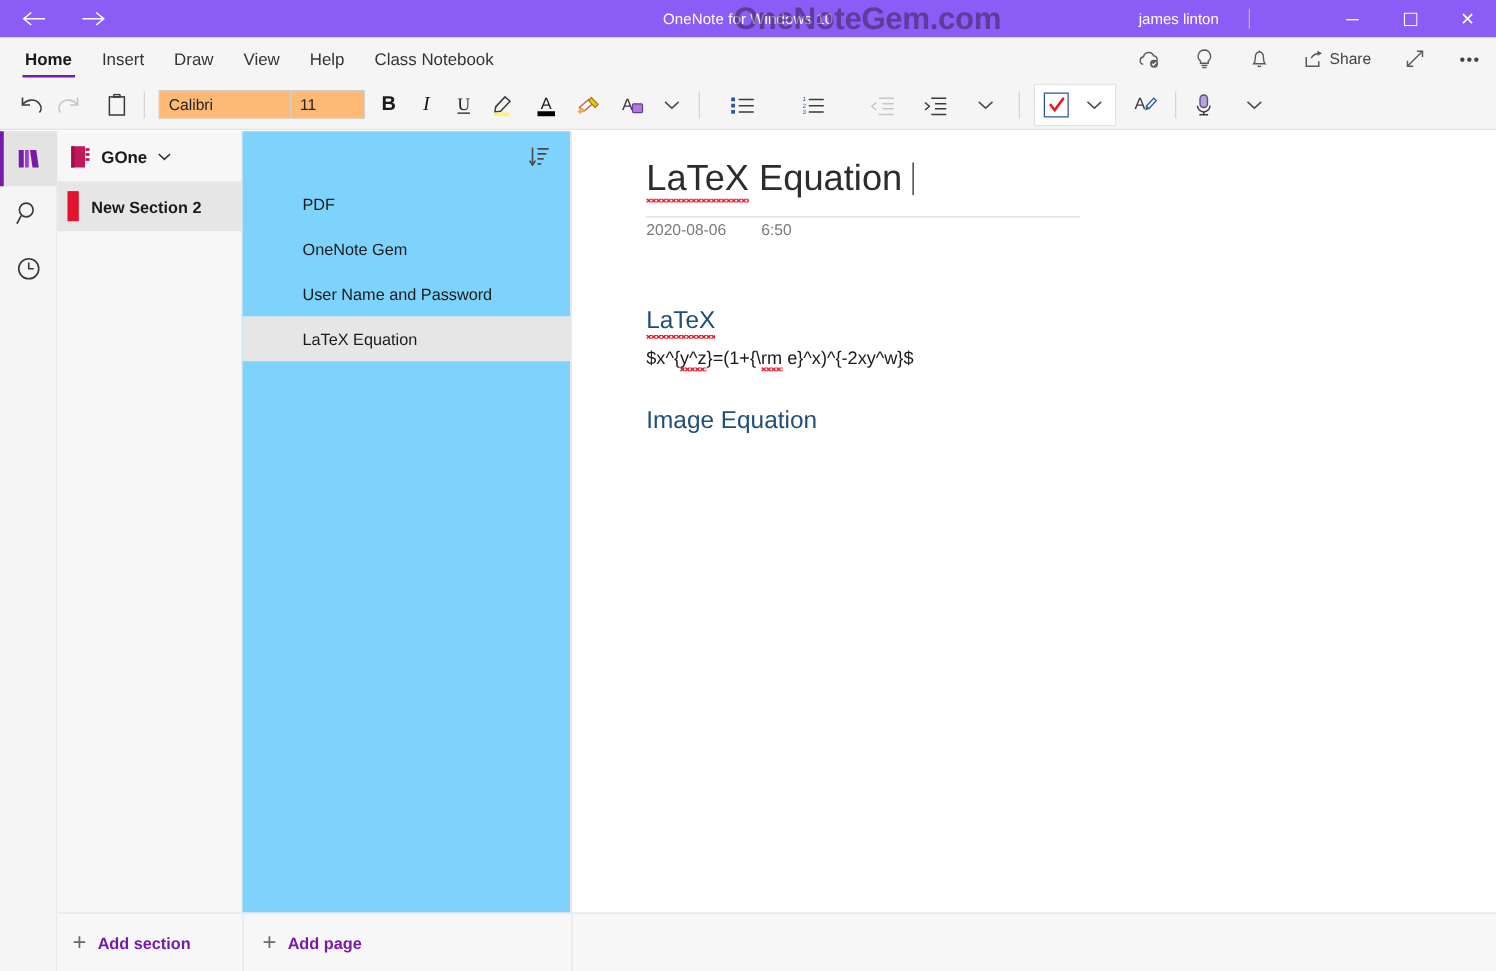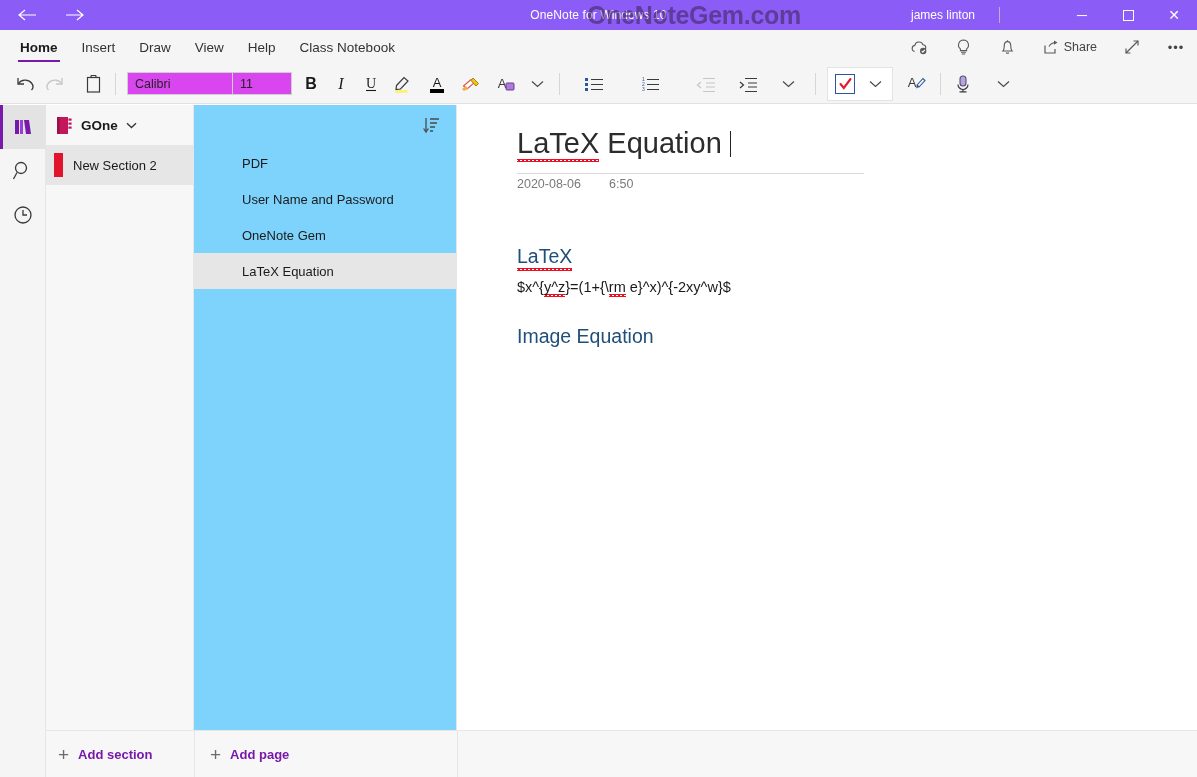--- a/index.html
+++ b/index.html
@@ -147,21 +147,21 @@
   .tbtn.wide { width: 34px; }
   .vsep {
     width: 1px; height: 22px;
     background: #D6D6D6;
     margin: 0 7px;
     flex: none;
   }
   .fontbox {
     display: flex;
     border: 1px solid #CFCFCF;
-    background: #d946ef;
+    background: #fdba74;
     height: 23px;
     align-items: stretch;
     margin: 16px 4px;
   }
   .fontname {
     width: 105px;
     display: flex; align-items: center;
     padding-left: 7px;
     font-size: 12.5px;
     color: #222;
@@ -235,21 +235,21 @@
   }
   .nb-chev { color: #333; font-size: 10px; }
   .section-item {
     height: 40px;
     display: flex;
     align-items: center;
     padding-left: 8px;
     gap: 10px;
     position: relative;
   }
-  .section-item.active { background: #E6E6E6; }
+  .section-item.active { background: #E6E6E6; font-weight: bold; }
   .sec-tab {
     width: 9px; height: 24px;
     background: #E2142D;
     flex: none;
   }
   .sec-name {
     font-size: 13px;
     color: #1a1a1a;
   }
 
@@ -671,22 +671,22 @@
     <span>
       <svg width="17" height="17" viewBox="0 0 17 17">
         <path d="M7 2 H16 M7 6 H14 M7 10 H12 M7 14 H10" stroke="#4a4a4a" stroke-width="1.4"></path>
         <path d="M3 1 V14" stroke="#4a4a4a" stroke-width="1.3"></path>
         <path d="M0.6 11.5 L3 15 L5.4 11.5" fill="none" stroke="#4a4a4a" stroke-width="1.3"></path>
       </svg>
     </span>
   </div>
 
   <div class="page-item">PDF</div>
+  <div class="page-item">OneNote Gem</div>
   <div class="page-item">User Name and Password</div>
-  <div class="page-item">OneNote Gem</div>
   <div class="page-item active">LaTeX Equation</div>
 </div>
 
 <div class="canvas">
   <div class="page-title">
     <span class="squiggle">LaTeX</span><span> Equation</span><span class="title-caret"></span>
   </div>
   <div class="title-rule"></div>
   <div class="meta-row">
     <span class="meta-date">2020-08-06</span>

